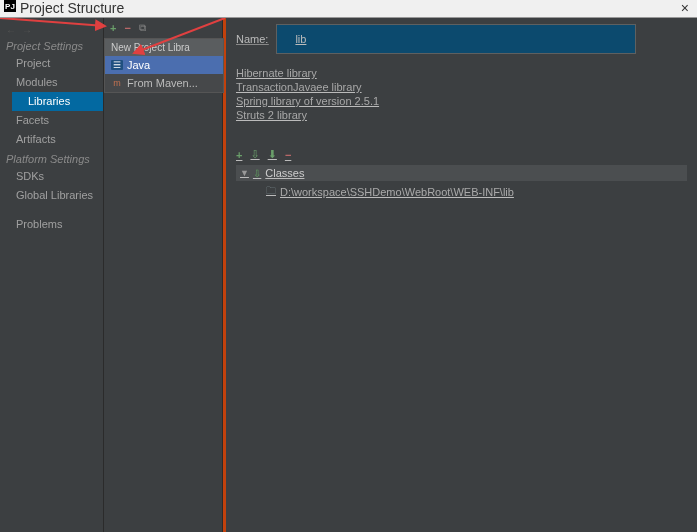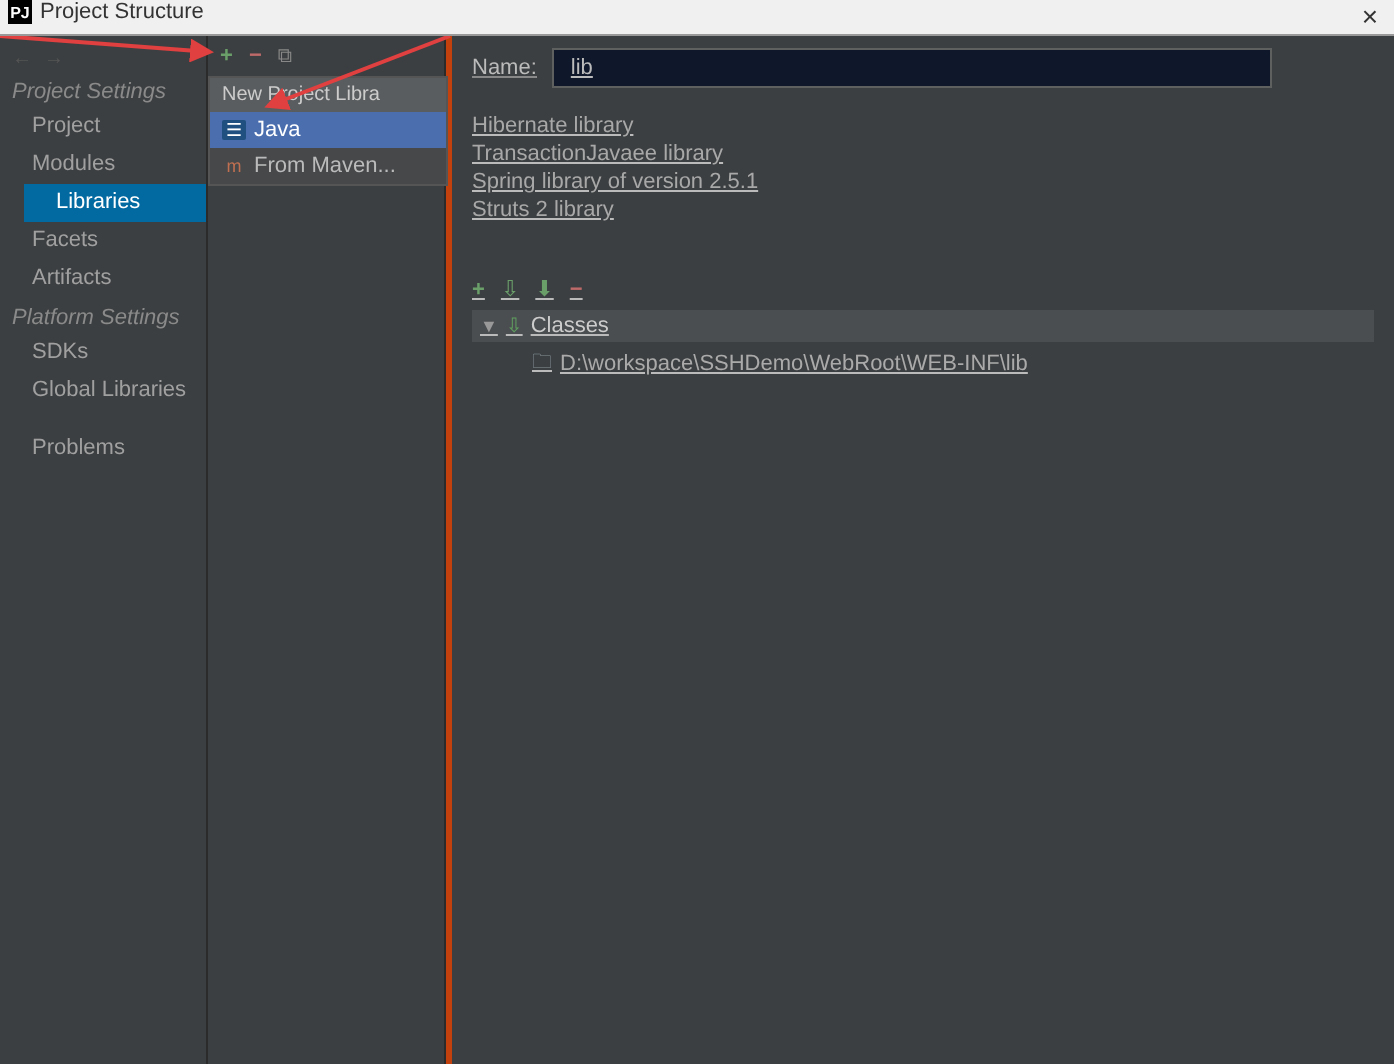--- a/index.html
+++ b/index.html
@@ -1,20 +1,20 @@
 <!DOCTYPE html>
 <html><head>
   <meta charset="utf-8">
   <style>
     * { margin: 0; padding: 0; box-sizing: border-box; font-family: "Segoe UI", Arial, sans-serif; font-size: 11px; }
     body { width: 697px; height: 532px; background: #3c3f41; color: #bbbbbb; overflow: hidden; position: relative; }
     
     .titlebar { height: 18px; background: #f0f0f0; color: #000; display: flex; align-items: flex-start; padding: 0 4px; border-bottom: 1px solid #999; }
     .titlebar-icon { width: 12px; height: 12px; background: #000; margin-right: 4px; display: inline-flex; align-items: center; justify-content: center; color: #fff; font-size: 8px; font-weight: bold; }
-    .titlebar-title { flex: 1; font-size: 11px; color: #333; }
+    .titlebar-title { flex: 1; font-size: 14px; color: #333; }
     .close-x { cursor: pointer; padding: 0 4px; font-size: 14px; color: #333; }
     
     .content-area { display: flex; height: calc(100% - 18px); }
     
     .sidebar { width: 103px; background: #3c3f41; padding: 4px 0; }
     .sidebar-toolbar { height: 14px; padding: 0 6px; display: flex; gap: 6px; align-items: center; }
     .sb-arrow { color: #6a8f9f; font-size: 10px; }
     .sb-arrow.disabled { color: #555; }
     .section-header { color: #8a8a8a; padding: 4px 6px 2px 6px; font-size: 11px; font-style: italic; }
     .nav-item { padding: 2px 6px 2px 16px; color: #a0a0a0; cursor: pointer; line-height: 15px; }
@@ -31,21 +31,21 @@
     .popup-header { background: #5a5d5f; color: #ccc; padding: 3px 6px; font-size: 10px; }
     .popup-item { padding: 3px 6px; display: flex; align-items: center; gap: 4px; cursor: pointer; color: #bbb; }
     .popup-item.highlight { background: #4b6eaf; color: #fff; }
     .pi-icon { width: 12px; height: 10px; display: inline-flex; align-items: center; justify-content: center; font-size: 9px; }
     .pi-java { background: #205080; color: #fff; border-radius: 1px; }
     .pi-maven { color: #c07050; }
     
     .right-panel { flex: 1; background: #3c3f41; padding: 6px 10px; border-left: 3px solid #c2410c; text-decoration: underline; }
     .name-row { display: flex; align-items: center; gap: 8px; margin-bottom: 12px; }
     .name-label { color: #bbb; text-decoration: underline; text-decoration-color: #888; }
-    .name-input { flex: 1; background: #0f172a; border: 1px solid #5e6060; color: #bbb; padding: 2px 8px; height: 20px; max-width: 360px; }
+    .name-input { flex: 1; background: #0c4a6e; border: 1px solid #5e6060; color: #bbb; padding: 2px 18px; height: 30px; max-width: 360px; }
     
     .lib-list { margin-bottom: 26px; line-height: 14px; }
     .lib-item { color: #a8a8a8; padding: 0; cursor: pointer; }
     
     .btm-toolbar { display: flex; gap: 8px; align-items: center; margin-top: 6px; margin-bottom: 4px; }
     .btn-sm { cursor: pointer; font-size: 11px; }
     .check-green { color: #6a9f6a; }
     .check-down { color: #6a9f6a; }
     
     .tree-bar { background: #4b4e50; padding: 2px 4px; display: flex; align-items: center; gap: 4px; color: #ccc; }

